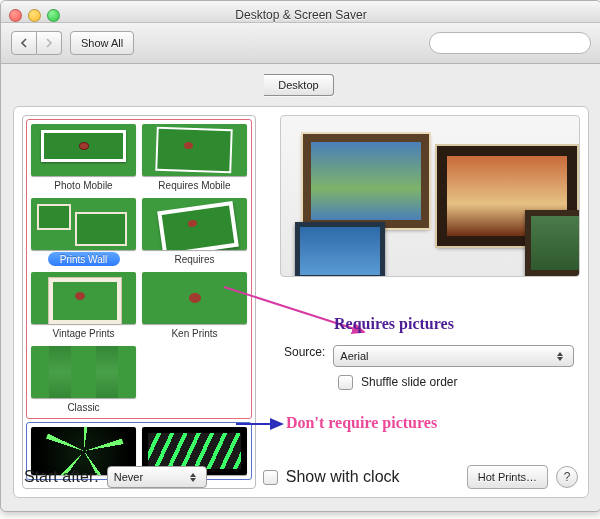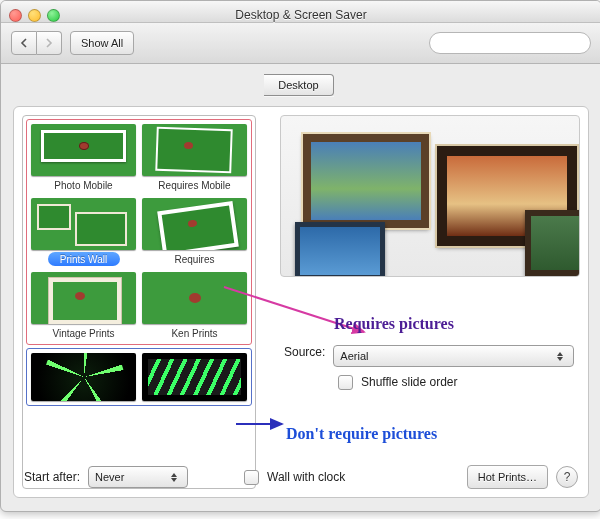--- a/index.html
+++ b/index.html
@@ -80,21 +80,21 @@
   .controls{margin-top:68px;padding:0 6px 0 4px}
   .row{display:flex;align-items:flex-start;gap:8px;margin-bottom:8px}
   .lab{font-size:12px;color:#222}
   .popup{flex:1;height:20px;background:linear-gradient(#fefefe,#e4e4e4);border:1px solid #9b9b9b;border-radius:4px;display:flex;align-items:center;padding:0 6px;position:relative;font-size:11px}
   .popup .caret{margin-left:auto;width:14px;display:flex;flex-direction:column;align-items:center;gap:1px}
   .popup .caret::before{content:"";border-left:3px solid transparent;border-right:3px solid transparent;border-bottom:4px solid #444}
   .popup .caret::after{content:"";border-left:3px solid transparent;border-right:3px solid transparent;border-top:4px solid #444}
   .chk{width:13px;height:13px;border:1px solid #9b9b9b;border-radius:3px;background:linear-gradient(#fff,#eaeaea);display:inline-block}
 
   .bottom{position:absolute;left:10px;right:10px;bottom:8px;display:flex;align-items:center;gap:8px}
-  .bottom .lab{font-size:12px}
+  .bottom .lab{font-size:16px}
   .bottom .popup.small{flex:none;width:86px}
   .spacer{flex:1}
   .helpbtn{width:20px;height:20px;border-radius:50%;background:linear-gradient(#fefefe,#e4e4e4);border:1px solid #a7a7a7;display:flex;align-items:center;justify-content:center;font-size:12px;color:#444;text-shadow:0 1px 0 #fff}
 
   
   .annot{position:absolute;pointer-events:none}
   .annot-text{font-family:"Comic Sans MS","Marker Felt",cursive;font-size:16px;font-weight:600}
   svg.arrow{position:absolute;overflow:visible}
 </style>
 </head>
@@ -162,20 +162,24 @@
                   <div class="thumb th-snap"></div>
                   <div class="lbl">Requires</div>
                 </div>
               <div class="cell">
                   <div class="thumb th-vintage"></div>
                   <div class="lbl">Vintage Prints</div>
                 </div>
               <div class="cell">
                   <div class="thumb th-ken"></div>
                   <div class="lbl">Ken Prints</div>
+                </div>
+              <div class="cell">
+                  <div class="thumb th-classic"></div>
+                  <div class="lbl">Classic</div>
                 </div>
             </div>
             <div class="group g-blue">
               <div class="cell">
                   <div class="thumb th-abs1"></div>
                 </div>
               <div class="cell">
                   <div class="thumb th-abs2"></div>
                 </div>
             </div>
@@ -217,30 +221,30 @@
     <div class="annot annot-text" style="left:320px;top:208px;color:#4c1d95">Requires pictures</div>
 
     <svg class="arrow annot" style="left:0;top:0" width="560" height="370">
       <defs>
         <marker id="ah2" markerWidth="8" markerHeight="8" refX="6" refY="3" orient="auto">
             <path d="M0,0 L7,3 L0,6 Z" fill="#2b2fbb"></path>
           </marker>
       </defs>
       <line x1="222" y1="317" x2="268" y2="317" stroke="#2b2fbb" stroke-width="2" marker-end="url(#ah2)"></line>
     </svg>
-    <div class="annot annot-text" style="left:272px;top:318px;color:#1d4ed8">Don't require pictures</div>
+    <div class="annot annot-text" style="left:272px;top:307px;color:#ec4899">Don't require pictures</div>
 
     <div class="bottom">
       <span class="lab">Start after:</span>
       <div class="popup small">
         <span>Never</span>
         <span class="caret"></span>
       </div>
       <span style="width:40px"></span>
       <span class="chk"></span>
-      <span class="lab">Wall with clock</span>
+      <span class="lab">Show with clock</span>
       <span class="spacer"></span>
       <div class="tbtn">Hot Prints…</div>
       <div class="helpbtn">?</div>
     </div>
   </div>
 
 </div>
 
 </body></html>

